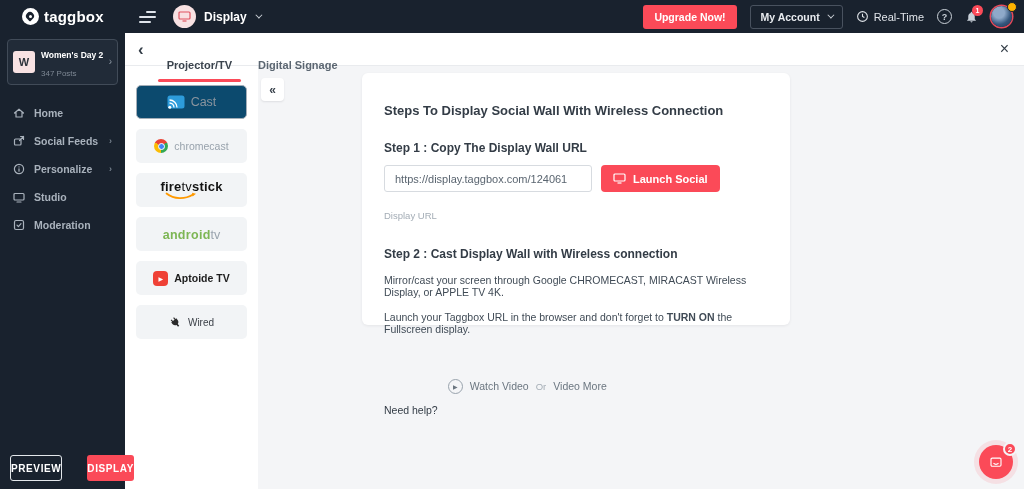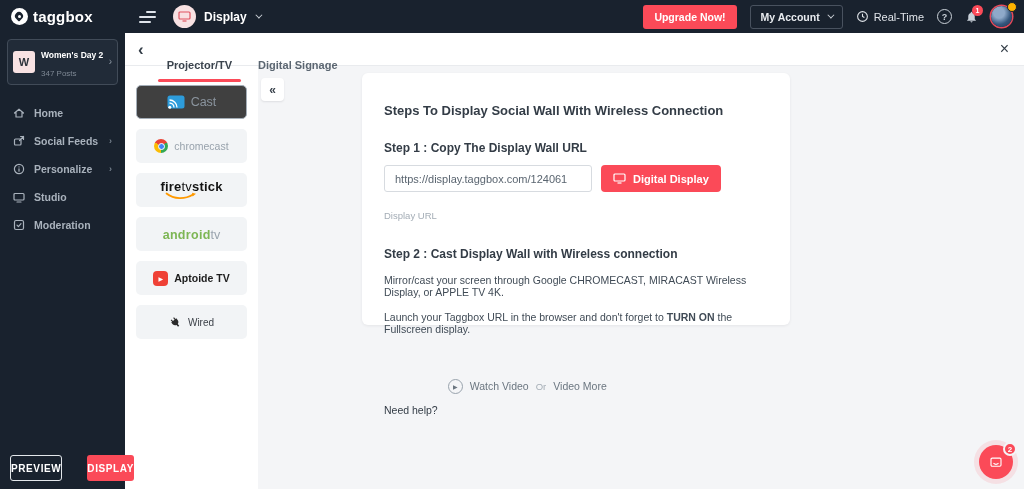--- a/index.html
+++ b/index.html
@@ -2,21 +2,21 @@
 <html><head>
 <meta charset="utf-8">
 <style>
   * { margin:0; padding:0; box-sizing:border-box; }
   html,body { width:1024px; height:489px; overflow:hidden; }
   body { font-family:"Liberation Sans", sans-serif; background:#f4f5f7; position:relative; }
 
   
   .header { position:absolute; top:0; left:0; width:1024px; height:33px; background:#19222e;
             display:flex; align-items:center; z-index:6; }
-  .logo { width:125px; flex:0 0 125px; display:flex; align-items:flex-end; gap:5px; padding-left:11px; }
+  .logo { width:125px; flex:0 0 125px; display:flex; align-items:flex-end; gap:5px; padding-left:22px; }
   .logo-mark { width:17px; height:17px; border-radius:50%; background:#fff; position:relative; flex:0 0 17px;}
   .logo-mark::after { content:""; position:absolute; left:4px; top:4px; width:8px; height:8px;
             background:#19222e; border-radius:1px 50% 50% 50%; transform:rotate(-135deg); }
   .logo-mark::before { content:""; position:absolute; left:7px; top:7px; width:3px; height:3px;
             background:#fff; border-radius:50%; z-index:2; }
   .logo-text { color:#fff; font-size:15px; font-weight:bold; letter-spacing:.2px; }
 
   .menu-icon { margin-left:14px; display:flex; flex-direction:column; gap:3px; width:17px; cursor:pointer; }
   .menu-icon i { display:block; height:2px; border-radius:1px; background:#dfe4ea; }
   .menu-icon i:nth-child(1){ width:10px; align-self:flex-end; }
@@ -88,21 +88,21 @@
   .tab.active::after { content:""; position:absolute; left:4px; right:4px; bottom:-1px; height:3px;
                        background:#fb4a58; border-radius:2px; }
   .close-btn { margin-left:auto; margin-right:15px; color:#343e48; font-size:16px; line-height:1; cursor:pointer; }
   .close-btn::before { content:"\00D7"; }
 
   
   .device-panel { position:absolute; left:125px; top:66px; width:133px; bottom:0; background:#fff;
                   padding:19px 11px; z-index:3; }
   .device-card { height:34px; border-radius:5px; background:#f2f4f6; margin-bottom:10px; display:flex;
                  align-items:center; justify-content:center; gap:6px; cursor:pointer; }
-  .device-card.selected { background:#404040; border:1px solid #a4aeb8; }
+  .device-card.selected { background:#0c4a6e; border:1px solid #a4aeb8; }
   .cast-label { color:#8a949e; font-size:12.5px; }
   .chrome { width:14px; height:14px; border-radius:50%; flex:0 0 14px;
             background:conic-gradient(from -60deg,#ea4335 0 120deg,#34a853 0 240deg,#fbbc05 0 360deg);
             display:flex; align-items:center; justify-content:center; }
   .chrome-center { width:7px; height:7px; border-radius:50%; background:#4285f4; border:1.5px solid #fff; }
   .chromecast-label { color:#98a2ac; font-size:10.5px; }
   .firetv { display:flex; flex-direction:column; align-items:center; line-height:1; }
   .firetv-text { font-size:13px; color:#131313; letter-spacing:.2px; }
   .firetv-text .b { font-weight:bold; }
   .firetv-smile { margin-top:-1px; margin-right:22px; }
@@ -313,21 +313,21 @@
     <div class="card-title">Steps To Display Social Wall With Wireless Connection</div>
 
     <div class="step-title">Step 1 : Copy The Display Wall URL</div>
     <div class="url-row">
       <input class="url-input" value="https://display.taggbox.com/124061" style="">
       <button class="launch-btn">
         <svg width="13" height="11" viewBox="0 0 13 11" fill="none" stroke="#fff" stroke-width="1.2">
           <rect x="1" y="1" width="11" height="7" rx="1"></rect>
             <line x1="4.5" y1="10" x2="8.5" y2="10"></line>
         </svg>
-        <span>Digital Display</span>
+        <span>Launch Social</span>
       </button>
     </div>
     <div class="url-label">Display URL</div>
 
     <div class="step-title step2-title">Step 2 : Cast Display Wall with Wireless connection</div>
     <div class="para">Mirror/cast your screen through Google CHROMECAST, MIRACAST Wireless Display, or APPLE TV 4K.</div>
     <div class="para"><span>Launch your Taggbox URL in the browser and don't forget to </span><b>TURN ON</b><span> the Fullscreen display.</span></div>
 
     <div class="help-row">
       <span class="need-help">Need help?</span>

